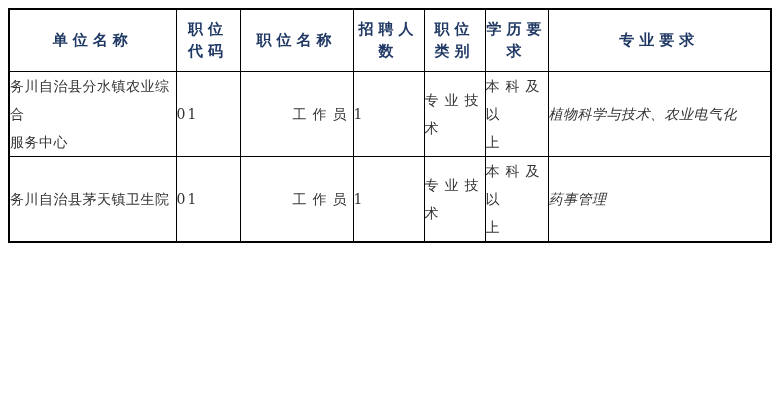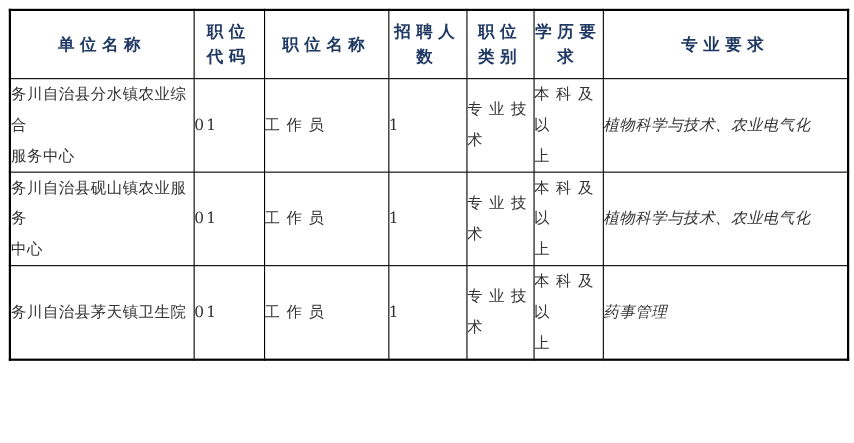--- a/index.html
+++ b/index.html
@@ -52,21 +52,21 @@
     line-height: 28px;
     text-align: left;
   }
   td.c-unit {
     text-align: left;
     padding: 0 5px;
     letter-spacing: 0.5px;
   }
   td.c-code { letter-spacing: 2px; }
   td.c-pos {
-    text-align: left;
+    text-align: right;
     padding-left: 7px;
     letter-spacing: 6px;
   }
   td.c-count { letter-spacing: 0; }
   td.c-cat, td.c-edu { letter-spacing: 6px; }
   td.c-major { letter-spacing: 0.5px; font-style: italic; }
 </style>
 </head>
 <body>
 
@@ -102,32 +102,20 @@
         <td class="c c-code">01</td>
         <td class="c c-pos">工作员</td>
         <td class="c c-count">1</td>
         <td class="c c-cat">专业技
 术</td>
         <td class="c c-edu">本科及以
 上</td>
         <td class="c c-major">植物科学与技术、农业电气化</td>
       </tr>
 
-      <tr class="r">
-        <td class="c c-unit">务川自治县砚山镇农业服务
-中心</td>
-        <td class="c c-code">01</td>
-        <td class="c c-pos">工作员</td>
-        <td class="c c-count">1</td>
-        <td class="c c-cat">专业技
-术</td>
-        <td class="c c-edu">本科及以
-上</td>
-        <td class="c c-major">植物科学与技术、农业电气化</td>
-      </tr>
 
 
       <tr class="r r-last">
         <td class="c c-unit">务川自治县茅天镇卫生院</td>
         <td class="c c-code">01</td>
         <td class="c c-pos">工作员</td>
         <td class="c c-count">1</td>
         <td class="c c-cat">专业技
 术</td>
         <td class="c c-edu">本科及以

